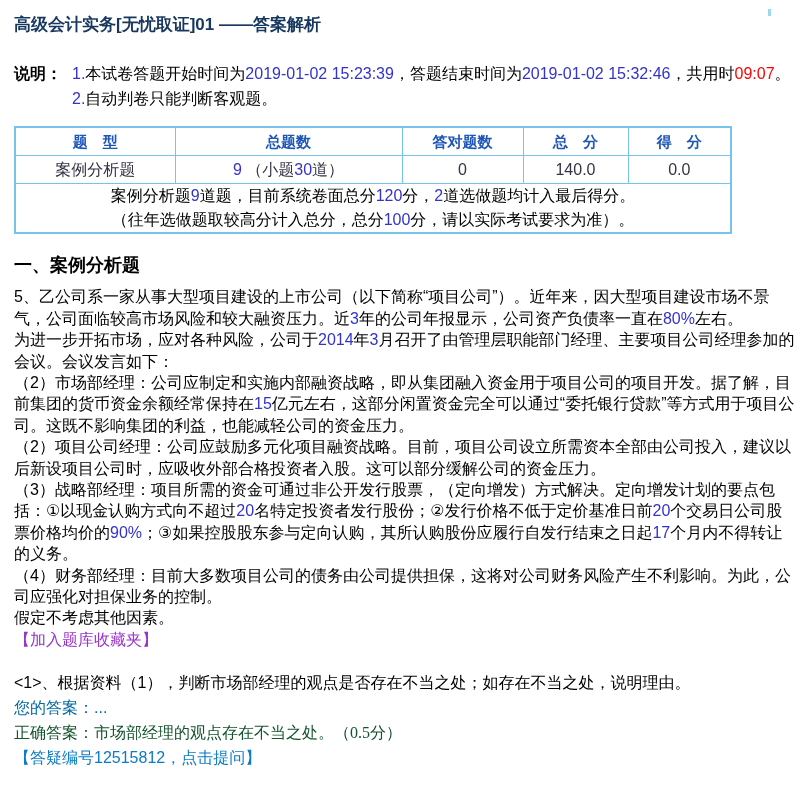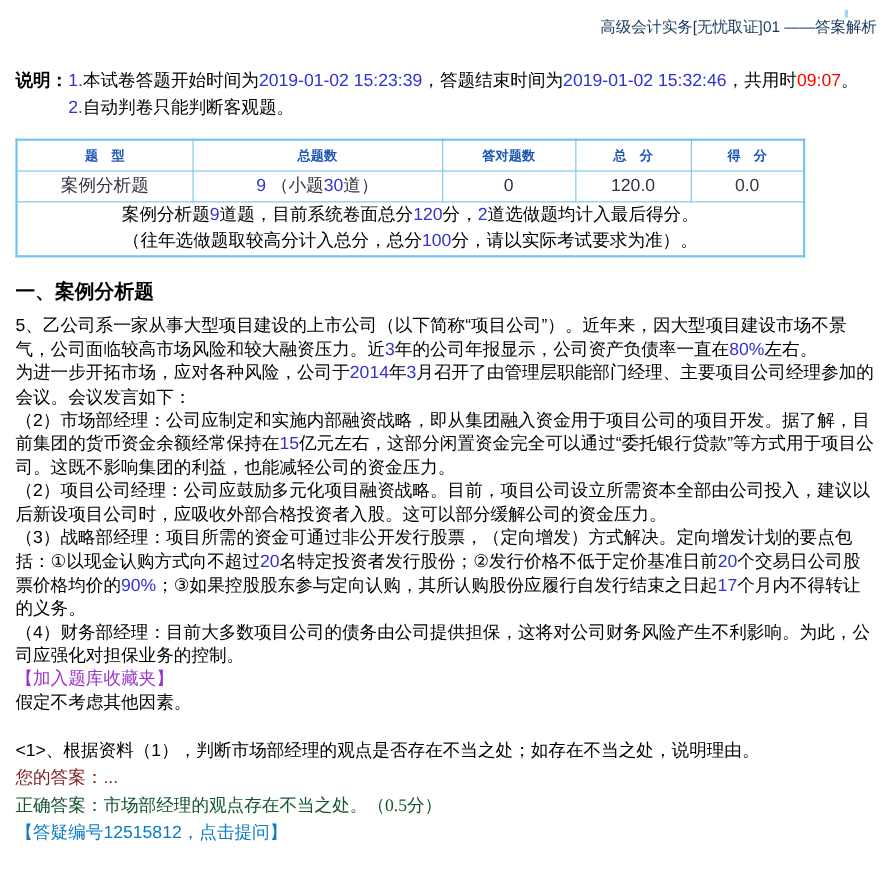--- a/index.html
+++ b/index.html
@@ -8,44 +8,44 @@
     position:relative;
     width:812px; height:803px;
     overflow:hidden;
     padding:0 15px 0 14px;
     font-family:"Liberation Sans","DejaVu Sans",sans-serif;
     font-size:16px; line-height:21.4px; color:#000;
     background:#fff;
   }
   .stray { position:absolute; left:768px; top:9px; width:3px; height:7px; background:#9FD8EE; }
   .title {
-    margin:14px 0 0; text-align:right;
-    font-size:14px; font-weight:normal; color:#17375E;
+    margin:14px 0 0; text-align:left;
+    font-size:17px; font-weight:bold; color:#17375E;
   }
   .notice { display:flex; margin-top:26px; line-height:25px; }
   .notice-label { font-weight:bold; flex:0 0 auto;font-family:Liberation Serif, serif; }
-  .notice-lines { }
+  .notice-lines { margin-left:10px; }
   .score-table {
     border-collapse:collapse; table-layout:fixed;
     width:716px; margin-top:15px;
     border:2px solid #76C4EC;
   }
   .score-table th, .score-table td { border:1px solid #76C4EC; text-align:center; padding:0; }
-  .score-table thead th { height:28px; color:#1E56B8; font-weight:bold; font-size:12px;margin-top:12px; }
+  .score-table thead th { height:28px; color:#1E56B8; font-weight:bold; font-size:15px;margin-top:12px; }
   .score-table .data-row td { height:28px; color:#333344; }
   .note-cell { padding:7px 0 9px; color:#000; }
   .note-line { line-height:24px; }
   .section-heading { margin:21px 0 0; font-size:18px; font-weight:bold; color:#000; }
   .question { margin-top:10px; }
   .question p { margin:0; }
   .fav-link { color:#9933CC; text-decoration:none; cursor:pointer; }
   .answer-block { margin-top:21px; line-height:24.8px; }
   .answer-block p { margin:0; }
   .prompt { color:#000; }
-  .your-answer { color:#7f1d1d; }
+  .your-answer { color:#0369a1; }
   .correct { color:#14532d;font-family:Liberation Serif, serif; }
   .qa-link { color:#0B7CC4; text-decoration:none; cursor:pointer; }
   .c-num { color:#3333CC; }
   .c-red { color:#FF0000; }
 </style>
 </head>
 <body>
 
 <div class="page">
 
@@ -76,43 +76,43 @@
         <th>答对题数</th>
         <th>总　分</th>
         <th>得　分</th>
       </tr>
     </thead>
     <tbody>
       <tr class="data-row">
         <td>案例分析题</td>
         <td><span class="c-num">9</span><span> （小题</span><span class="c-num">30</span><span>道）</span></td>
         <td>0</td>
-        <td>120.0</td>
+        <td>140.0</td>
         <td>0.0</td>
       </tr>
       <tr>
         <td colspan="5" class="note-cell">
           <div class="note-line"><span>案例分析题</span><span class="c-num">9</span><span>道题，目前系统卷面总分</span><span class="c-num">120</span><span>分，</span><span class="c-num">2</span><span>道选做题均计入最后得分。</span></div>
           <div class="note-line"><span>（往年选做题取较高分计入总分，总分</span><span class="c-num">100</span><span>分，请以实际考试要求为准）。</span></div>
         </td>
       </tr>
     </tbody>
   </table>
 
   <h2 class="section-heading">一、案例分析题</h2>
 
   <div class="question">
     <p><span>5、乙公司系一家从事大型项目建设的上市公司（以下简称“项目公司”）。近年来，因大型项目建设市场不景气，公司面临较高市场风险和较大融资压力。近</span><span class="c-num">3</span><span>年的公司年报显示，公司资产负债率一直在</span><span class="c-num">80%</span><span>左右。</span></p>
     <p><span>为进一步开拓市场，应对各种风险，公司于</span><span class="c-num">2014</span><span>年</span><span class="c-num">3</span><span>月召开了由管理层职能部门经理、主要项目公司经理参加的会议。会议发言如下：</span></p>
     <p><span>（2）市场部经理：公司应制定和实施内部融资战略，即从集团融入资金用于项目公司的项目开发。据了解，目前集团的货币资金余额经常保持在</span><span class="c-num">15</span><span>亿元左右，这部分闲置资金完全可以通过“委托银行贷款”等方式用于项目公司。这既不影响集团的利益，也能减轻公司的资金压力。</span></p>
     <p><span>（2）项目公司经理：公司应鼓励多元化项目融资战略。目前，项目公司设立所需资本全部由公司投入，建议以后新设项目公司时，应吸收外部合格投资者入股。这可以部分缓解公司的资金压力。</span></p>
     <p><span>（3）战略部经理：项目所需的资金可通过非公开发行股票，（定向增发）方式解决。定向增发计划的要点包括：①以现金认购方式向不超过</span><span class="c-num">20</span><span>名特定投资者发行股份；②发行价格不低于定价基准日前</span><span class="c-num">20</span><span>个交易日公司股票价格均价的</span><span class="c-num">90%</span><span>；③如果控股股东参与定向认购，其所认购股份应履行自发行结束之日起</span><span class="c-num">17</span><span>个月内不得转让的义务。</span></p>
     <p><span>（4）财务部经理：目前大多数项目公司的债务由公司提供担保，这将对公司财务风险产生不利影响。为此，公司应强化对担保业务的控制。</span></p>
+    <p><span>假定不考虑其他因素。</span></p>
     <p><a class="fav-link">【加入题库收藏夹】</a></p>
-    <p><span>假定不考虑其他因素。</span></p>
   </div>
 
   <div class="answer-block">
     <p class="prompt">&lt;1&gt;、根据资料（1），判断市场部经理的观点是否存在不当之处；如存在不当之处，说明理由。</p>
     <p class="your-answer"><span>您的答案：</span><span>...</span></p>
     <p class="correct">正确答案：市场部经理的观点存在不当之处。（0.5分）</p>
     <p><a class="qa-link">【答疑编号12515812，点击提问】</a></p>
 
   </div>
 

